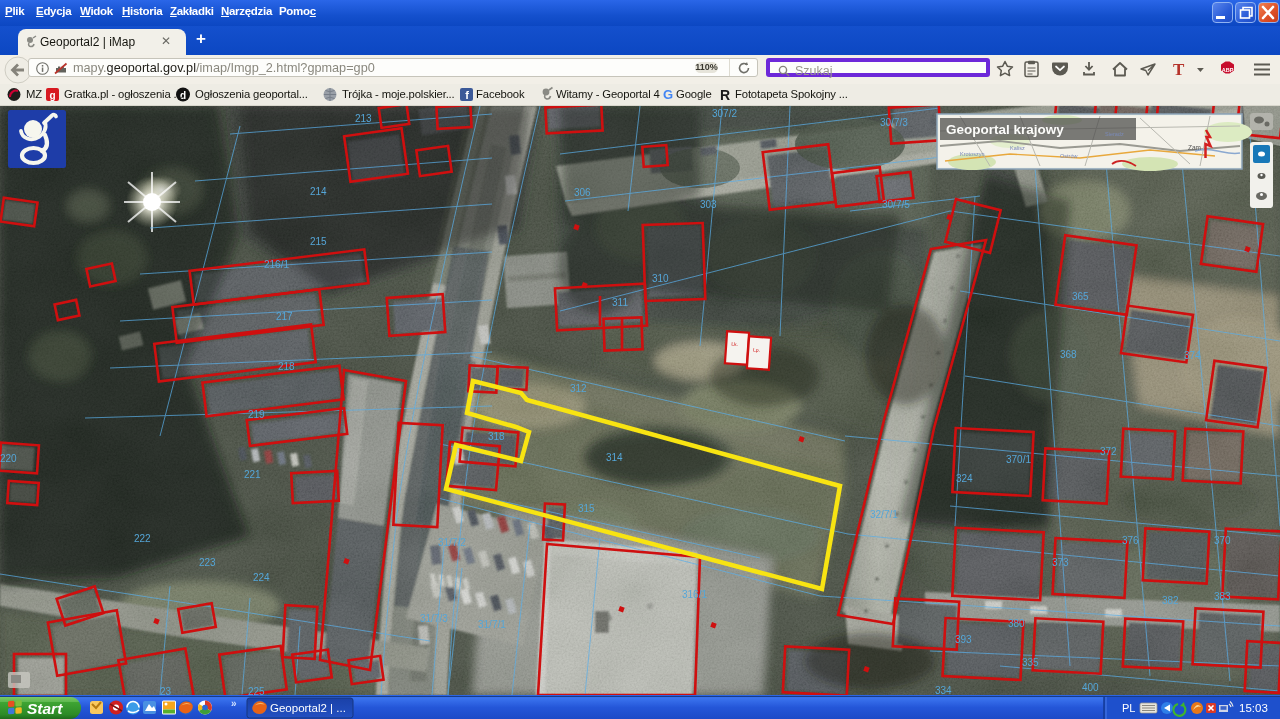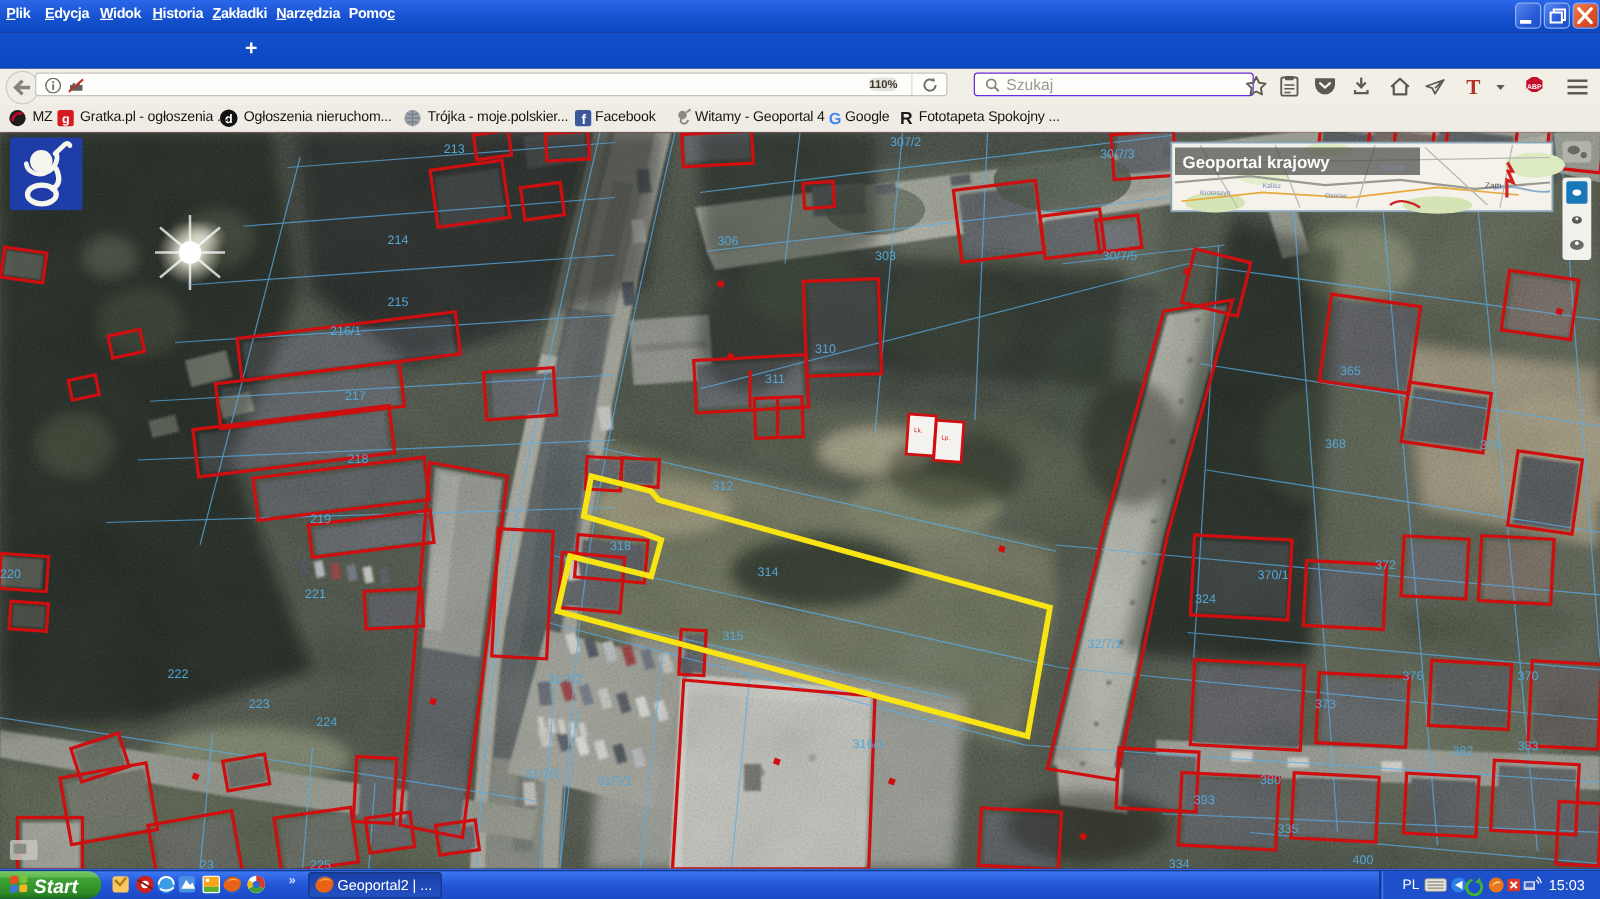--- a/index.html
+++ b/index.html
@@ -20,21 +20,21 @@
   #tabbar{left:0;top:26px;width:1280px;height:29px;
     background:linear-gradient(#1450cd,#0c47c2);}
   #tab{left:18px;top:3px;width:168px;height:26px;background:#f2f0e9;
     border-radius:8px 8px 0 0;}
   #tabtitle{left:22px;top:6px;font-size:12px;color:#15150f;}
   
   #navbar{left:0;top:55px;width:1280px;height:29px;background:#f2efe7;}
   #urlbar{left:28px;top:3px;width:730px;height:19px;background:#fdfdfb;
     border:1px solid #c6c4ba;border-radius:3px;box-sizing:border-box;}
   #searchbar{left:766px;top:3px;width:224px;height:19px;background:#fdfdfb;
-    border:1px solid #6d28d9;border-radius:3px;box-sizing:border-box;margin-left:13px;}
+    border:4px solid #6d28d9;border-radius:3px;box-sizing:border-box;}
   
   #bmbar{left:0;top:84px;width:1280px;height:22px;background:#eeece4;
     border-bottom:1px solid #d9d7cd;box-sizing:border-box;
     font-size:11.3px;color:#15150f;letter-spacing:-0.15px;}
   #bmbar .bm{position:absolute;top:4px;white-space:nowrap;}
   
   #map{left:0;top:106px;width:1280px;height:589px;background:#be185d;}
   
   #taskbar{left:0;top:695px;width:1280px;height:24px;
     background:linear-gradient(#3b74ef,#2456d8 45%,#1f4ecf 85%,#1845bd);
@@ -59,39 +59,48 @@
     <div class="abs winbtn" id="btnclose" style="left:1258px"></div>
     <svg class="abs" style="left:1212px;top:2px" width="68" height="21" viewBox="0 0 68 21">
       <rect x="4" y="14" width="9" height="3" fill="#fff"></rect>
       <rect x="28.5" y="8" width="9" height="8" fill="none" stroke="#fff" stroke-width="1.6"></rect>
       <path d="M31 8 V5.5 H40 V14 H37.5" fill="none" stroke="#fff" stroke-width="1.6"></path>
       <path d="M51 5 L61 16 M61 5 L51 16" stroke="#fff" stroke-width="2.6" stroke-linecap="round"></path>
     </svg>
   </div>
 
   <div class="abs" id="tabbar">
+    <div class="abs" id="tab">
+      <svg class="abs" style="left:6px;top:6px" width="14" height="14" viewBox="0 0 14 14">
+        <circle cx="6" cy="5" r="3" fill="#8a8a84"></circle>
+        <path d="M9 3 L12 1 M5 8 C3 12 9 13 10 9" stroke="#8a8a84" stroke-width="1.5" fill="none"></path>
+      </svg>
+      <span class="abs" id="tabtitle">Geoportal2 | iMap</span>
+      <span class="abs" style="left:143px;top:5px;color:#6a6a64;font-size:12px">✕</span>
+    </div>
     <span class="abs" style="left:196px;top:3px;color:#fff;font-size:17px;font-weight:bold">+</span>
   </div>
 
   <div class="abs" id="navbar">
     <svg class="abs" style="left:4px;top:1px" width="28" height="28" viewBox="0 0 28 28">
       <circle cx="14" cy="14" r="13" fill="#efede5" stroke="#cfcdc3" stroke-width="1"></circle>
       <path d="M20 14 H10 M14 8.5 L8.5 14 L14 19.5" fill="none" stroke="#85837b" stroke-width="2.8" stroke-linejoin="miter"></path>
     </svg>
     <div class="abs" id="urlbar">
       <svg class="abs" style="left:7px;top:2.5px" width="13" height="13" viewBox="0 0 13 13">
         <circle cx="6.5" cy="6.5" r="5.8" fill="none" stroke="#70706a" stroke-width="1.1"></circle>
         <rect x="5.8" y="5.5" width="1.5" height="4.4" fill="#70706a"></rect>
         <rect x="5.8" y="3" width="1.5" height="1.6" fill="#70706a"></rect>
       </svg>
       <svg class="abs" style="left:25px;top:2.5px" width="14" height="13" viewBox="0 0 14 13">
         <path d="M2 10 V6 h2 v-1.5 h2.2 V6 h1.5 v-1.5 h2.2 V6 H12 v4.5 H2 z" fill="#62625c"></path>
         <path d="M1 11.5 L12.5 1.5" stroke="#b8342c" stroke-width="1.7"></path>
       </svg>
-      <div class="abs" style="left:666px;top:3px;width:23px;height:11px;background:#e6e4da;border-radius:6px;font-size:9px;font-weight:bold;color:#39372f;text-align:right;line-height:11px">110%</div>
+      <div class="abs" style="left:44px;top:2px;font-size:12.7px;color:#8a887e">mapy.<span style="color:#23211b">geoportal.gov.pl</span>/imap/Imgp_2.html?gpmap=gp0</div>
+      <div class="abs" style="left:666px;top:3px;width:23px;height:11px;background:#e6e4da;border-radius:6px;font-size:9px;font-weight:bold;color:#39372f;text-align:center;line-height:11px">110%</div>
       <div class="abs" style="left:700px;top:0;width:1px;height:17px;background:#dddbd1"></div>
       <svg class="abs" style="left:708px;top:2px" width="14" height="14" viewBox="0 0 14 14">
         <path d="M11.5 7 a4.5 4.5 0 1 1 -1.4 -3.2" fill="none" stroke="#70706a" stroke-width="1.6"></path>
         <path d="M10 1 l1 3 -3.2 0 z" fill="#70706a"></path>
       </svg>
     </div>
     <div class="abs" id="searchbar">
       <svg class="abs" style="left:8px;top:3px" width="12" height="12" viewBox="0 0 12 12">
         <circle cx="5" cy="5" r="3.6" fill="none" stroke="#85837b" stroke-width="1.4"></circle>
         <path d="M7.8 7.8 L11 11" stroke="#85837b" stroke-width="1.6"></path>
@@ -141,21 +150,21 @@
         <text x="467" y="15" font-size="11" font-weight="bold" fill="#fff" text-anchor="middle">f</text>
       <g transform="translate(540,3)">
           <circle cx="6" cy="5" r="3.4" fill="#8a8a84"></circle>
           <path d="M9 3 L12.5 0.5 M5 8 C3 12.5 9.5 13.5 10.5 9" stroke="#8a8a84" stroke-width="1.6" fill="none"></path>
         </g>
       <text x="663" y="15" font-size="13" font-weight="bold" fill="#4285f4">G</text>
       <text x="720" y="15.5" font-size="14" font-weight="bold" fill="#1a1a1a">R</text>
     </svg>
     <span class="bm" style="left:26px">MZ</span>
     <span class="bm" style="left:64px">Gratka.pl - ogłoszenia ...</span>
-    <span class="bm" style="left:195px">Ogłoszenia nieruchom...</span>
+    <span class="bm" style="left:195px">Ogłoszenia geoportal...</span>
     <span class="bm" style="left:342px">Trójka - moje.polskier...</span>
     <span class="bm" style="left:476px">Facebook</span>
     <span class="bm" style="left:556px">Witamy - Geoportal 4</span>
     <span class="bm" style="left:676px">Google</span>
     <span class="bm" style="left:735px">Fototapeta Spokojny ...</span>
   </div>
 
   <div class="abs" id="map">
       <svg class="abs" style="left:0;top:0" width="1280" height="589" viewBox="0 0 1280 589">
 <defs>

